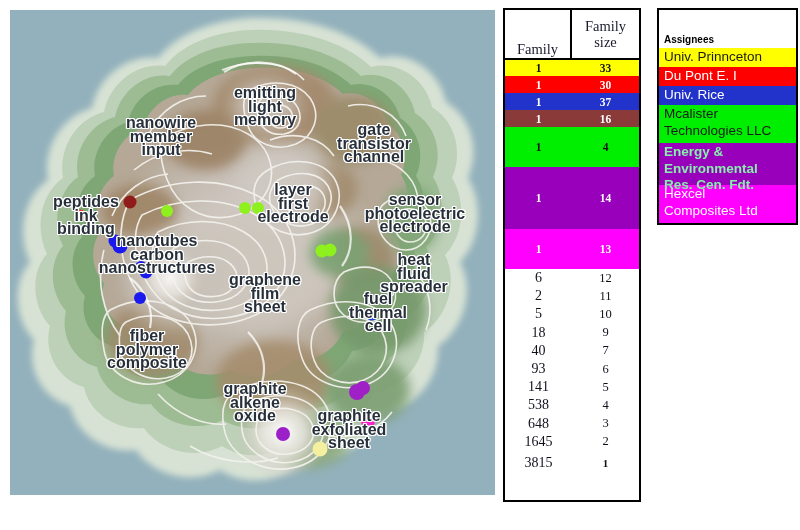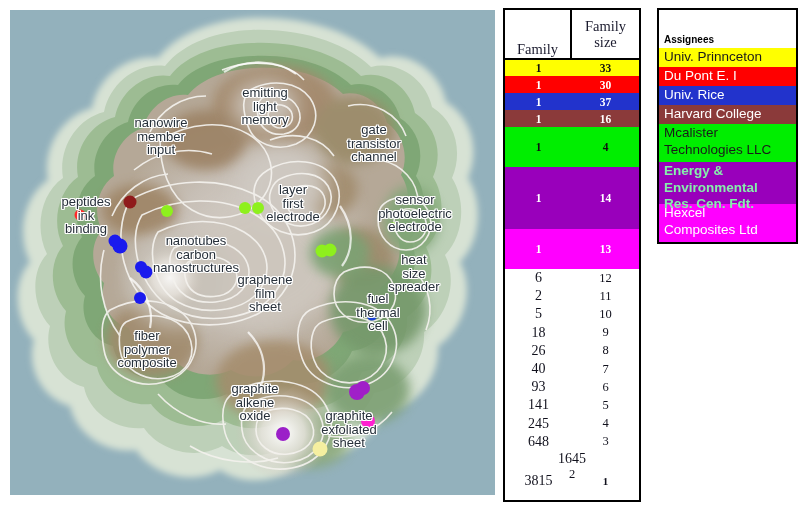--- a/index.html
+++ b/index.html
@@ -27,25 +27,25 @@
     overflow: hidden;
   }
   #map-terrain {
     position: absolute;
     inset: 0;
   }
   .map-label {
     position: absolute;
     color: #27303a;
     font-family: "Liberation Sans", sans-serif;
-    font-size: 13px;
+    font-size: 16px;
     line-height: 13.5px;
     text-align: center;
     white-space: pre;
-    font-weight: 400;
+    font-weight: 700;
     text-shadow:
       -1.2px 0 #ffffff,  1.2px 0 #ffffff,
       0 -1.2px #ffffff,  0 1.2px #ffffff,
       -1px -1px #ffffff, 1px -1px #ffffff,
       -1px  1px #ffffff, 1px  1px #ffffff;
     transform: translate(-50%, -50%);
     pointer-events: none;
   }
   .map-dot {
     position: absolute;
@@ -341,28 +341,28 @@
 channel</div>
       <div class="map-label" style="left: 283px; top: 193px;">layer
 first
 electrode</div>
       <div class="map-label" style="left: 76px; top: 205px;">peptides
 ink
 binding</div>
       <div class="map-label" style="left: 405px; top: 203px;">sensor
 photoelectric
 electrode</div>
-      <div class="map-label" style="left: 147px; top: 244px; margin-left: 39px;">nanotubes
+      <div class="map-label" style="left: 147px; top: 244px;">nanotubes
 carbon
 nanostructures</div>
       <div class="map-label" style="left: 255px; top: 283px;">graphene
 film
 sheet</div>
       <div class="map-label" style="left: 404px; top: 263px;">heat
-size
+fluid
 spreader</div>
       <div class="map-label" style="left: 368px; top: 302px;">fuel
 thermal
 cell</div>
       <div class="map-label" style="left: 137px; top: 339px;">fiber
 polymer
 composite</div>
       <div class="map-label" style="left: 245px; top: 392px;">graphite
 alkene
 oxide</div>
@@ -417,61 +417,56 @@
       </div>
       <div class="trow plain" style="height: 18.2px;">
         <div class="tcell fam">5</div>
         <div class="tcell sz">10</div>
       </div>
       <div class="trow plain" style="height: 18.2px;">
         <div class="tcell fam">18</div>
         <div class="tcell sz">9</div>
       </div>
       <div class="trow plain" style="height: 18.2px;">
-        <div class="tcell fam">26</div>
-        <div class="tcell sz">8</div>
-      </div>
-      <div class="trow plain" style="height: 18.2px;">
         <div class="tcell fam">40</div>
         <div class="tcell sz">7</div>
       </div>
       <div class="trow plain" style="height: 18.2px;">
         <div class="tcell fam">93</div>
         <div class="tcell sz">6</div>
       </div>
       <div class="trow plain" style="height: 18.2px;">
         <div class="tcell fam">141</div>
         <div class="tcell sz">5</div>
       </div>
       <div class="trow plain" style="height: 18.2px;">
-        <div class="tcell fam">245</div>
+        <div class="tcell fam">538</div>
         <div class="tcell sz">4</div>
       </div>
       <div class="trow plain" style="height: 18.2px;">
         <div class="tcell fam">648</div>
         <div class="tcell sz">3</div>
       </div>
-      <div class="trow plain" style="height: 18.2px; flex-direction: column;">
+      <div class="trow plain" style="height: 18.2px;">
         <div class="tcell fam">1645</div>
         <div class="tcell sz">2</div>
       </div>
       <div class="trow plain last" style="height: 24px;">
         <div class="tcell fam">3815</div>
         <div class="tcell sz">1</div>
       </div>
     </div>
 </div>
 
 <div id="assignees-legend">
   <div class="legend-title">Assignees</div>
   <div id="legend-rows">
       <div class="legend-row" style="background: rgb(255, 255, 0); color: rgb(26, 26, 26); height: 19px;">Univ. Prinnceton</div>
       <div class="legend-row" style="background: rgb(255, 0, 0); color: rgb(255, 255, 255); height: 19px;">Du Pont E. I</div>
       <div class="legend-row" style="background: rgb(34, 51, 204); color: rgb(255, 255, 255); height: 17px;">Univ. Rice</div>
-      <div class="legend-row" style="background: rgb(139, 58, 58); color: rgb(255, 255, 255); height: 19px;">Harvard College</div>
       <div class="legend-row" style="background: rgb(0, 238, 0); color: rgb(26, 26, 26); height: 38px;">Mcalister
 Technologies LLC</div>
       <div class="legend-row" style="background: rgb(153, 0, 187); color: #86efac; height: 42px; font-weight: bold;">Energy &amp;
 Environmental
 Res. Cen. Fdt.</div>
       <div class="legend-row" style="background: rgb(255, 0, 255); color: rgb(255, 255, 255); height: 38px;">Hexcel
 Composites Ltd</div>
     </div>
 </div>
 

